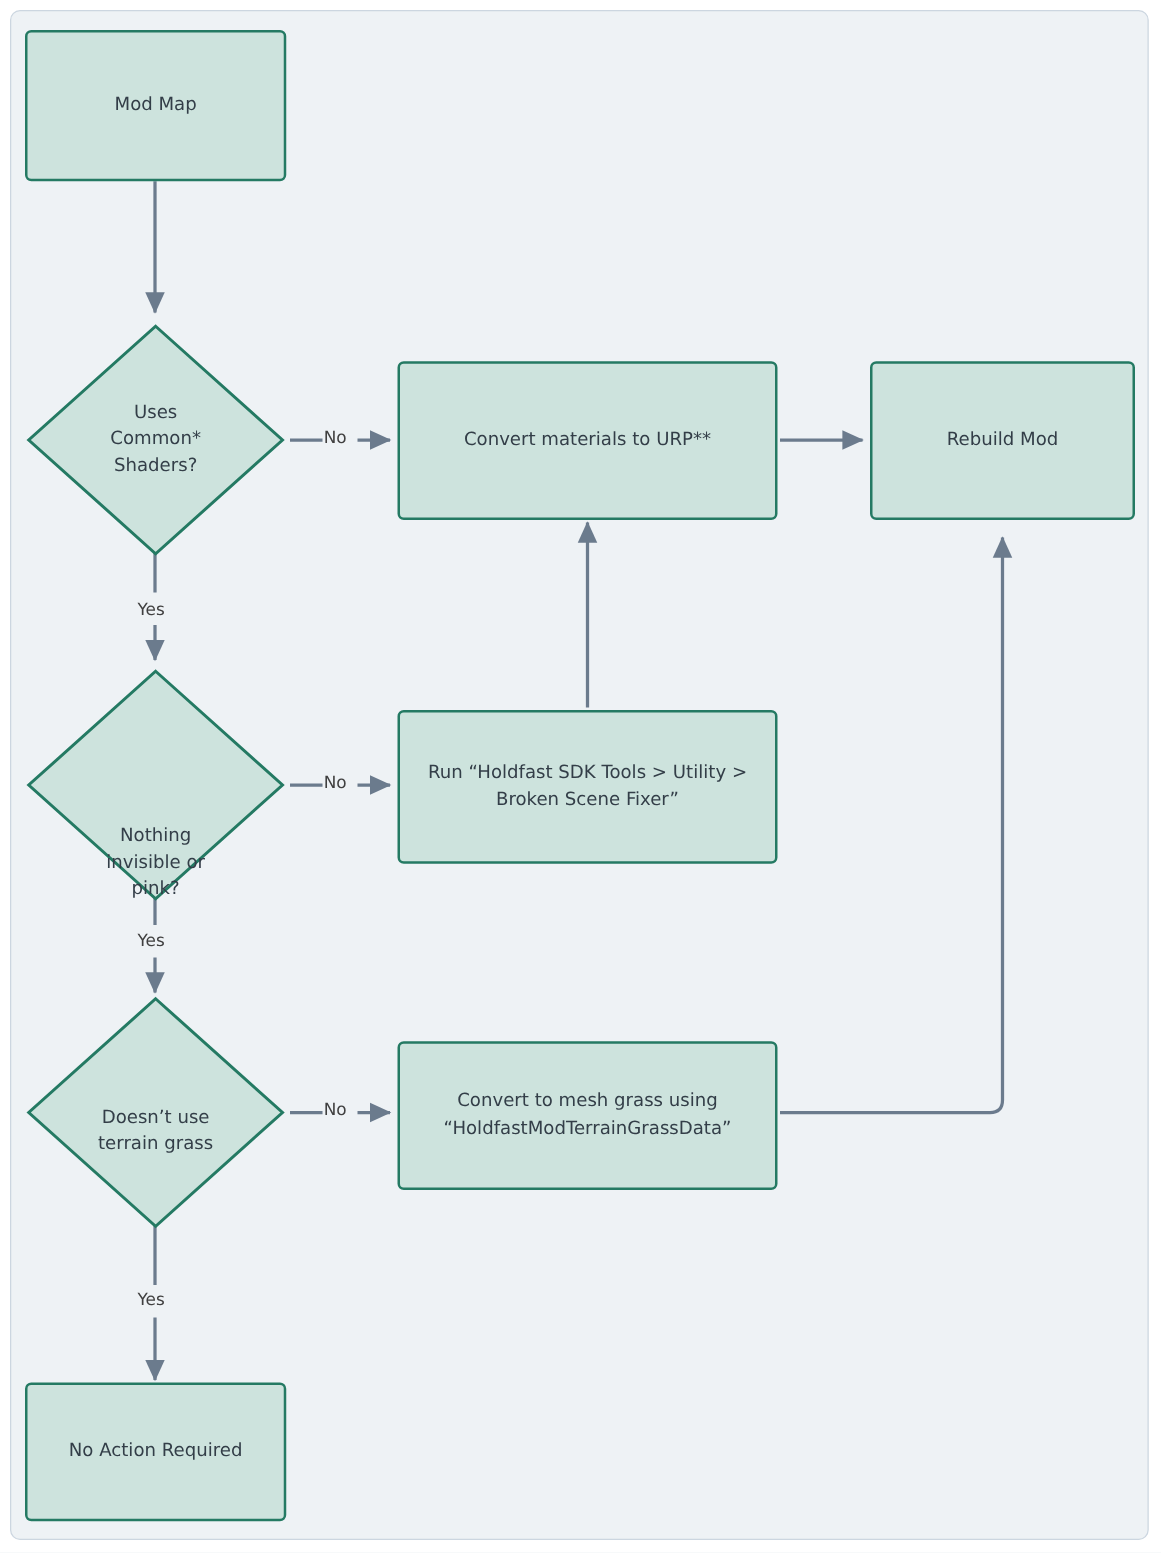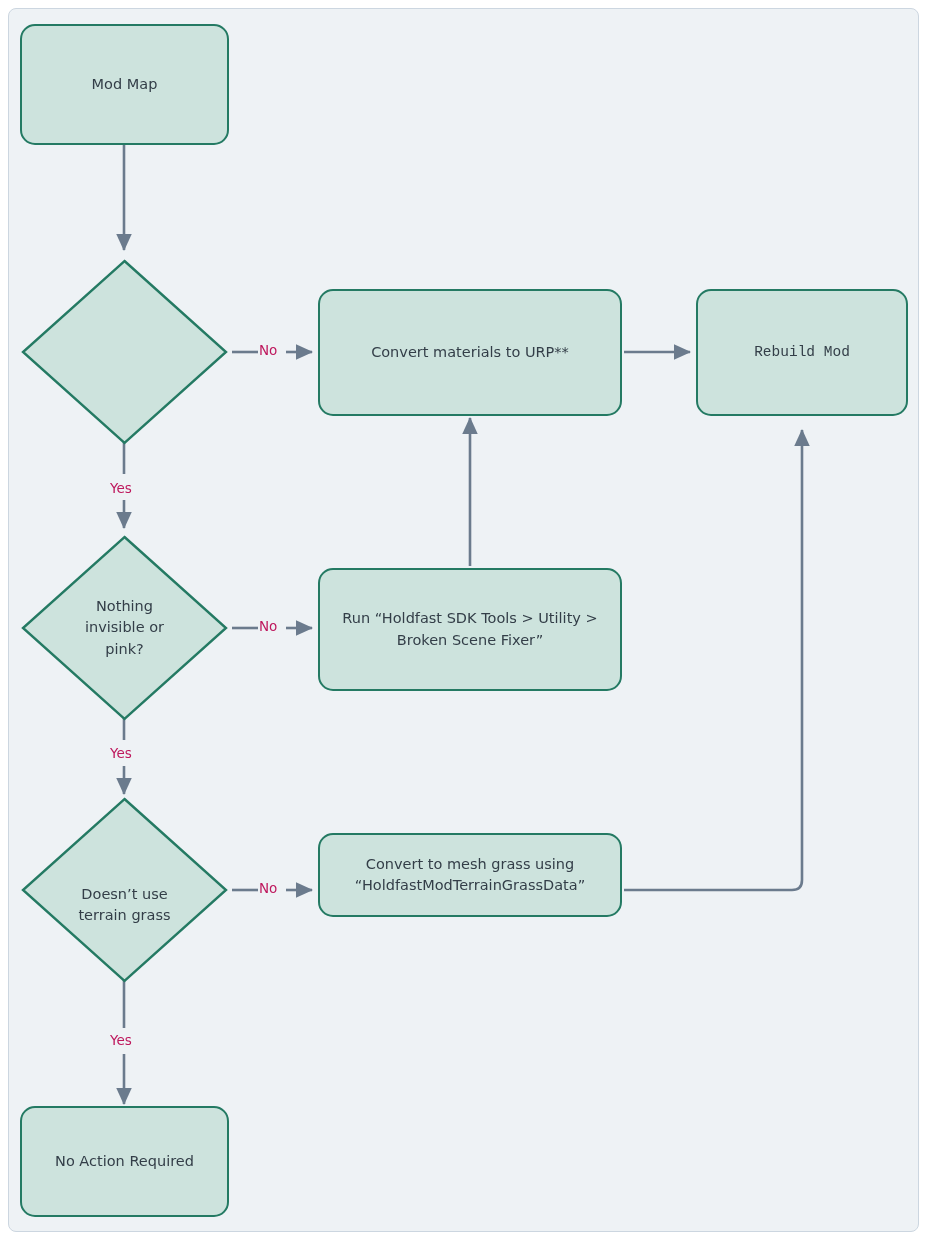--- a/index.html
+++ b/index.html
@@ -37,41 +37,41 @@
     align-items:center;
     justify-content:center;
     text-align:center;
     color:#333e48;
     font-size:14.5px;
     line-height:1.45;
   }
   .rect{
     background:#cde3dd;
     border:2px solid #247a63;
-    border-radius:15px;
+    border-radius:5px;
     padding:4px 12px;
   }
   .diamond{
     background:transparent;
     border:none;
   }
   .diamond .dia-shape{
     position:absolute;
     left:0;top:0;
     width:100%;height:100%;
   }
   .diamond .dia-label{
     position:relative;
     z-index:2;
     width:72%;
   }
   
   .edge-label{
     position:absolute;
-    color:#be185d;
+    color:#404040;
     font-size:13.5px;
     background:transparent;
     white-space:nowrap;
   }
 </style>
 </head>
 <body>
 
 <div id="canvas">
 
@@ -114,53 +114,56 @@
   </svg>
 
   <div class="node rect" style="left:20px; top:24px; width:209px; height:121px;">
     <span>Mod Map</span>
   </div>
 
   <div class="node diamond" style="left:20px; top:258px; width:209px; height:188px;">
     <svg class="dia-shape" viewBox="0 0 209 188" preserveAspectRatio="none">
       <polygon points="104.5,3 206,94 104.5,185 3,94" fill="#cde3dd" stroke="#247a63" stroke-width="2.4"></polygon>
     </svg>
+    <span class="dia-label" style="white-space:pre-line;">Uses
+Common*
+Shaders?</span>
   </div>
 
-  <div class="node diamond" style="left:20px; top:534px; width:209px; height:188px;">
+  <div class="node diamond" style="left:20px; top:534px; width:209px; height:188px;align-items:flex-end;">
     <svg class="dia-shape" viewBox="0 0 209 188" preserveAspectRatio="none">
       <polygon points="104.5,3 206,94 104.5,185 3,94" fill="#cde3dd" stroke="#247a63" stroke-width="2.4"></polygon>
     </svg>
     <span class="dia-label" style="white-space:pre-line;">Nothing
 invisible or
 pink?</span>
   </div>
 
   <div class="node diamond" style="left:20px; top:796px; width:209px; height:188px;">
     <svg class="dia-shape" viewBox="0 0 209 188" preserveAspectRatio="none">
       <polygon points="104.5,3 206,94 104.5,185 3,94" fill="#cde3dd" stroke="#247a63" stroke-width="2.4"></polygon>
     </svg>
     <span class="dia-label" style="white-space:pre-line; width:84%;margin-top:30px;">Doesn’t use
 terrain grass</span>
   </div>
 
   <div class="node rect" style="left:318px; top:289px; width:304px; height:127px;">
     <span style="white-space:pre-line;">Convert materials to URP**</span>
   </div>
 
-  <div class="node rect" style="left:696px; top:289px; width:212px; height:127px;font-family:Liberation Mono, monospace;">
+  <div class="node rect" style="left:696px; top:289px; width:212px; height:127px;">
     <span>Rebuild Mod</span>
   </div>
 
   <div class="node rect" style="left:318px; top:568px; width:304px; height:123px;">
     <span style="white-space:pre-line;">Run “Holdfast SDK Tools &gt; Utility &gt;
 Broken Scene Fixer”</span>
   </div>
 
-  <div class="node rect" style="left:318px; top:833px; width:304px; height:84px;">
+  <div class="node rect" style="left:318px; top:833px; width:304px; height:119px;">
     <span style="white-space:pre-line;">Convert to mesh grass using
 “HoldfastModTerrainGrassData”</span>
   </div>
 
   <div class="node rect" style="left:20px; top:1106px; width:209px; height:111px;align-items:center;">
     <span>No Action Required</span>
   </div>
 
   <div class="edge-label" style="left:259px; top:342px;">No</div>
   <div class="edge-label" style="left:110px; top:480px;">Yes</div>

